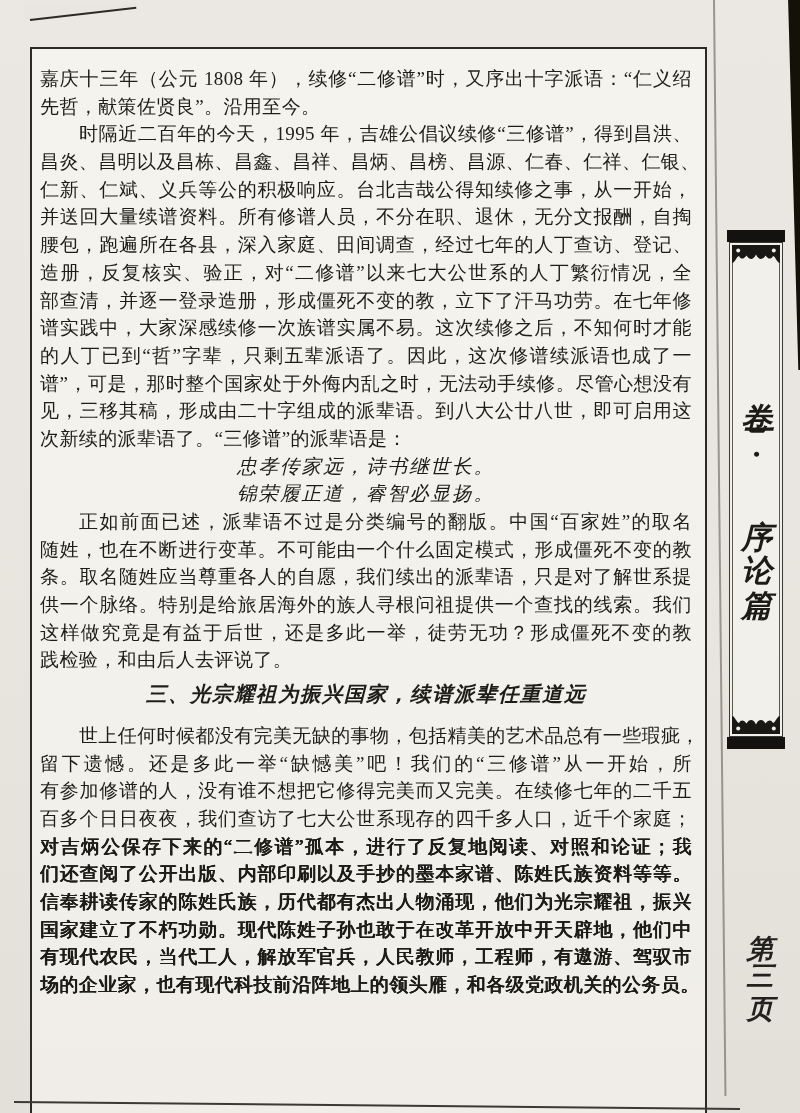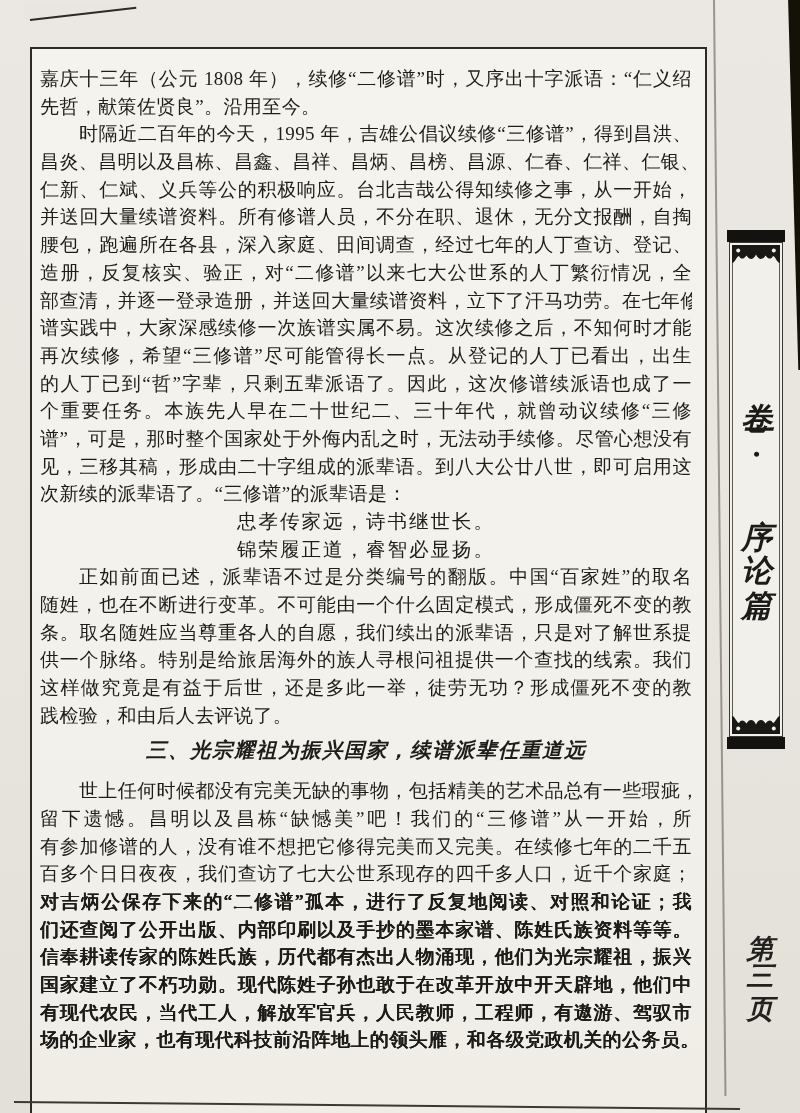--- a/index.html
+++ b/index.html
@@ -23,21 +23,21 @@
   }
   .text-block{position:relative;width:100%;height:100%;overflow:hidden;}
   .l{
     height:27.7px;line-height:27.7px;font-size:19px;color:#1e1d1a;
     text-align:justify;text-align-last:justify;
     letter-spacing:.4px;overflow:hidden;white-space:nowrap;
   }
   .l.end{text-align:left;text-align-last:left;}
   .l.ind{text-indent:2.05em;}
   .l.verse{
-    text-align:left;text-align-last:center;
+    text-align:left;text-align-last:center;font-style:italic;
     font-size:19.5px;letter-spacing:2px;
   }
   .l.heading{
     text-align:center;text-align-last:center;
     font-style:italic;font-weight:bold;font-size:20.5px;
     margin:7px 0 13px;letter-spacing:1.5px;
   }
   .l.heavy{text-shadow:.45px 0 currentColor,-.45px 0 currentColor,0 .35px currentColor;}
   
   .corner-patch{
@@ -98,39 +98,37 @@
   <div class="main-box">
     <div class="text-block">
         <div class="l">嘉庆十三年（公元 1808 年），续修“二修谱”时，又序出十字派语：“仁义绍</div>
         <div class="l end">先哲，献策佐贤良”。沿用至今。</div>
         <div class="l ind">时隔近二百年的今天，1995 年，吉雄公倡议续修“三修谱”，得到昌洪、</div>
         <div class="l">昌炎、昌明以及昌栋、昌鑫、昌祥、昌炳、昌榜、昌源、仁春、仁祥、仁银、</div>
         <div class="l">仁新、仁斌、义兵等公的积极响应。台北吉哉公得知续修之事，从一开始，</div>
         <div class="l">并送回大量续谱资料。所有修谱人员，不分在职、退休，无分文报酬，自掏</div>
         <div class="l">腰包，跑遍所在各县，深入家庭、田间调查，经过七年的人丁查访、登记、</div>
         <div class="l">造册，反复核实、验正，对“二修谱”以来七大公世系的人丁繁衍情况，全</div>
-        <div class="l">部查清，并逐一登录造册，并送回大量续谱资料，立下了汗马功劳。在七年修</div>
+        <div class="l">部查清，并逐一登录造册，形成僵死不变的教，立下了汗马功劳。在七年修</div>
         <div class="l">谱实践中，大家深感续修一次族谱实属不易。这次续修之后，不知何时才能</div>
-        <div class="l">再次续修，希望“三修谱”尽可能管得长一点。从登记的人丁已看出，出生</div>
         <div class="l">的人丁已到“哲”字辈，只剩五辈派语了。因此，这次修谱续派语也成了一</div>
-        <div class="l">个重要任务。本族先人早在二十世纪二、三十年代，就曾动议续修“三修</div>
         <div class="l">谱”，可是，那时整个国家处于外侮内乱之时，无法动手续修。尽管心想没有</div>
         <div class="l">见，三移其稿，形成由二十字组成的派辈语。到八大公廿八世，即可启用这</div>
         <div class="l end">次新续的派辈语了。“三修谱”的派辈语是：</div>
         <div class="l verse">忠孝传家远，诗书继世长。</div>
         <div class="l verse">锦荣履正道，睿智必显扬。</div>
         <div class="l ind">正如前面已述，派辈语不过是分类编号的翻版。中国“百家姓”的取名</div>
         <div class="l">随姓，也在不断进行变革。不可能由一个什么固定模式，形成僵死不变的教</div>
         <div class="l">条。取名随姓应当尊重各人的自愿，我们续出的派辈语，只是对了解世系提</div>
         <div class="l">供一个脉络。特别是给旅居海外的族人寻根问祖提供一个查找的线索。我们</div>
         <div class="l">这样做究竟是有益于后世，还是多此一举，徒劳无功？形成僵死不变的教</div>
         <div class="l end">践检验，和由后人去评说了。</div>
         <div class="l heading">三、光宗耀祖为振兴国家，续谱派辈任重道远</div>
         <div class="l ind">世上任何时候都没有完美无缺的事物，包括精美的艺术品总有一些瑕疵，</div>
-        <div class="l">留下遗憾。昌明以及昌栋“缺憾美”吧！我们的“三修谱”从一开始，所</div>
+        <div class="l">留下遗憾。还是多此一举“缺憾美”吧！我们的“三修谱”从一开始，所</div>
         <div class="l">有参加修谱的人，没有谁不想把它修得完美而又完美。在续修七年的二千五</div>
         <div class="l">百多个日日夜夜，我们查访了七大公世系现存的四千多人口，近千个家庭；</div>
         <div class="l heavy">对吉炳公保存下来的“二修谱”孤本，进行了反复地阅读、对照和论证；我</div>
         <div class="l heavy">们还查阅了公开出版、内部印刷以及手抄的墨本家谱、陈姓氏族资料等等。</div>
         <div class="l heavy">信奉耕读传家的陈姓氏族，历代都有杰出人物涌现，他们为光宗耀祖，振兴</div>
         <div class="l heavy">国家建立了不朽功勋。现代陈姓子孙也敢于在改革开放中开天辟地，他们中</div>
         <div class="l heavy">有现代农民，当代工人，解放军官兵，人民教师，工程师，有遨游、驾驭市</div>
         <div class="l heavy">场的企业家，也有现代科技前沿阵地上的领头雁，和各级党政机关的公务员。</div>
       </div>
   </div>

